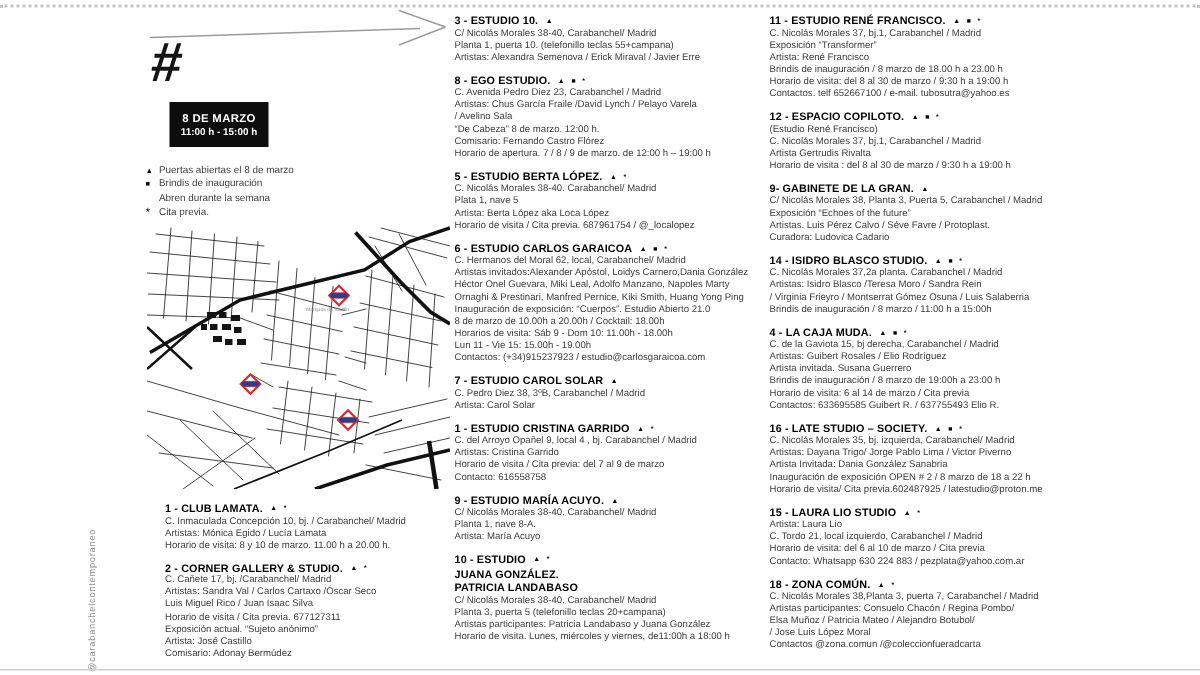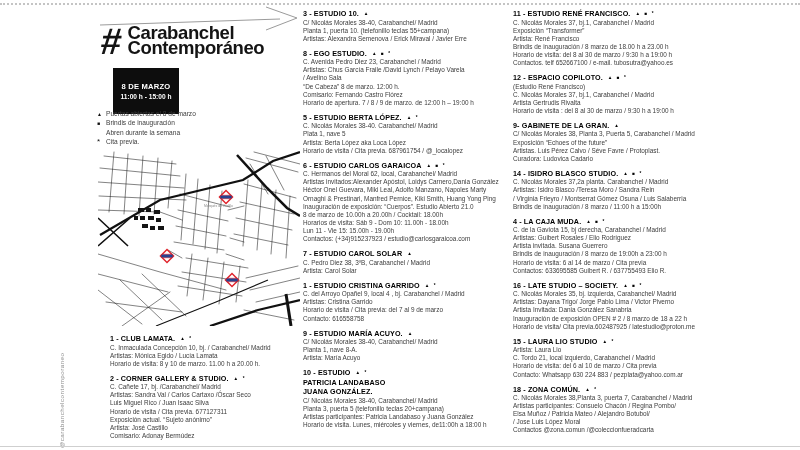--- a/index.html
+++ b/index.html
@@ -16,21 +16,21 @@
     font-size:6.2px;color:#8d8d8d;letter-spacing:0.5px;white-space:nowrap;
   }
 
   .arrow-svg{position:absolute;left:98px;top:4px;}
 
   .title-row{position:absolute;left:101px;top:26px;display:flex;align-items:flex-start;color:#141414;}
   .hash{font-size:37px;font-weight:bold;line-height:31px;margin-right:6px;transform:skewX(-6deg);}
   .title-lines .t{font-size:18.5px;font-weight:bold;line-height:14.8px;letter-spacing:-0.4px;white-space:nowrap;}
 
   .datebox{
-    position:absolute;left:113px;top:68px;width:66px;height:46px;background:#0d0d0d;color:#fff;
+    position:absolute;left:113px;top:68px;width:66px;height:30px;background:#0d0d0d;color:#fff;
     display:flex;flex-direction:column;justify-content:center;align-items:center;text-align:center;
   }
   .d1{font-size:7.6px;font-weight:bold;letter-spacing:0.2px;}
   .d2{font-size:6.6px;font-weight:bold;margin-top:1.5px;}
 
   .legend{position:absolute;left:97px;top:109px;}
   .lg-row{display:flex;align-items:center;height:9.3px;}
   .lg-sym{width:9px;font-size:5px;color:#111;flex:0 0 9px;}
   .lg-sym.star{font-size:8px;}
   .lg-label{font-size:6.6px;color:#3d3d3d;white-space:nowrap;}
@@ -53,24 +53,20 @@
 
 <div class="handle">@carabanchelcontemporaneo</div>
 
 <svg class="arrow-svg" width="204" height="28" viewBox="0 0 204 28">
   <path d="M2,21 L182,15" stroke="#9b9b9b" stroke-width="1" fill="none"></path>
   <path d="M168,3 L199,14 M168,26 L199,14" stroke="#9b9b9b" stroke-width="1" fill="none"></path>
 </svg>
 
 <div class="title-row">
   <span class="hash">#</span>
-  <div class="title-lines">
-    <div class="t">Carabanchel</div>
-    <div class="t">Contemporáneo</div>
-  </div>
 </div>
 
 <div class="datebox">
   <div class="d1">8 DE MARZO</div>
   <div class="d2">11:00 h - 15:00 h</div>
 </div>
 
 <div class="legend" id="legend">
     <div class="lg-row">
       <span class="lg-sym">▲</span>
@@ -206,22 +202,22 @@
       <div class="l-line">Contacto: 616558758</div>
     </div>
     <div class="listing">
       <div class="l-title"><span>9 - ESTUDIO MARÍA ACUYO.</span><span class="l-sym">▲</span></div>
       <div class="l-line">C/ Nicolás Morales 38-40, Carabanchel/ Madrid</div>
       <div class="l-line">Planta 1, nave 8-A.</div>
       <div class="l-line">Artista: María Acuyo</div>
     </div>
     <div class="listing">
       <div class="l-title"><span>10 - ESTUDIO</span><span class="l-sym">▲ *</span></div>
+      <div class="l-title">JUANA GONZÁLEZ.</div>
       <div class="l-title">PATRICIA LANDABASO</div>
-      <div class="l-title">JUANA GONZÁLEZ.</div>
       <div class="l-line">C/ Nicolás Morales 38-40, Carabanchel/ Madrid</div>
       <div class="l-line">Planta 3, puerta 5 (telefonillo teclas 20+campana)</div>
       <div class="l-line">Artistas participantes: Patricia Landabaso y Juana González</div>
       <div class="l-line">Horario de visita. Lunes, miércoles y viernes, de11:00h a 18:00 h</div>
     </div>
   </div>
 <div class="col col-right" id="col-right">
     <div class="listing">
       <div class="l-title"><span>11 - ESTUDIO RENÉ FRANCISCO.</span><span class="l-sym">▲ ■ *</span></div>
       <div class="l-line">C. Nicolás Morales 37, bj.1, Carabanchel / Madrid</div>

